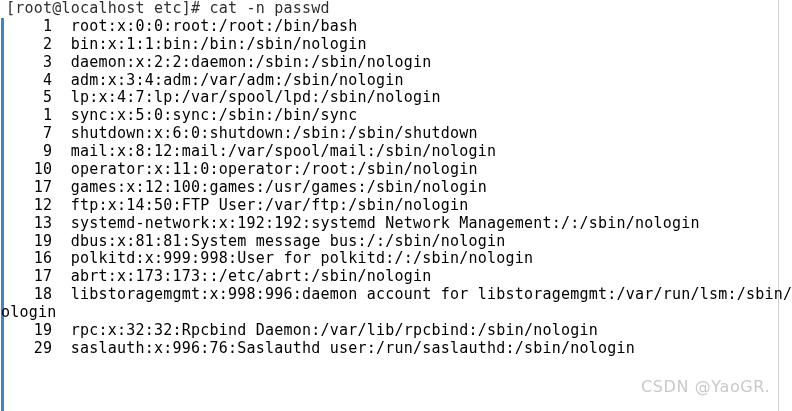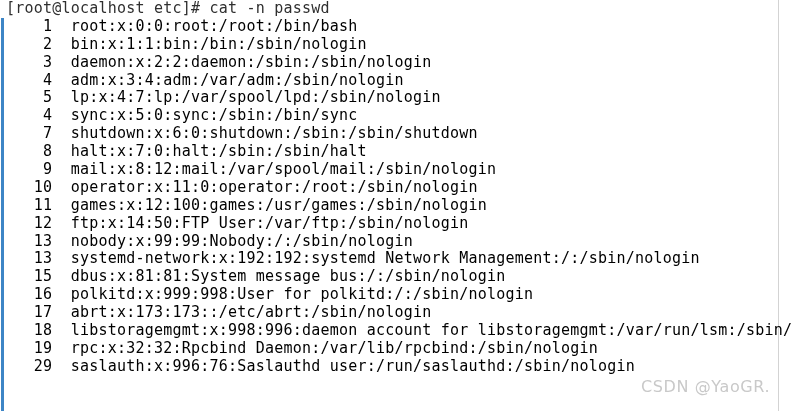--- a/index.html
+++ b/index.html
@@ -92,33 +92,32 @@
   <div id="right-edge-rule"></div>
 
   <div id="console-output">
     <div class="term-line prompt-line">[root@localhost etc]# cat -n passwd</div>
     <div id="line-container">
         <div class="term-line">    1  root:x:0:0:root:/root:/bin/bash</div>
         <div class="term-line">    2  bin:x:1:1:bin:/bin:/sbin/nologin</div>
         <div class="term-line">    3  daemon:x:2:2:daemon:/sbin:/sbin/nologin</div>
         <div class="term-line">    4  adm:x:3:4:adm:/var/adm:/sbin/nologin</div>
         <div class="term-line">    5  lp:x:4:7:lp:/var/spool/lpd:/sbin/nologin</div>
-        <div class="term-line">    4  sync:x:5:0:sync:/sbin:/bin/sync</div>
+        <div class="term-line">    1  sync:x:5:0:sync:/sbin:/bin/sync</div>
         <div class="term-line">    7  shutdown:x:6:0:shutdown:/sbin:/sbin/shutdown</div>
-        <div class="term-line">    8  halt:x:7:0:halt:/sbin:/sbin/halt</div>
         <div class="term-line">    9  mail:x:8:12:mail:/var/spool/mail:/sbin/nologin</div>
         <div class="term-line">   10  operator:x:11:0:operator:/root:/sbin/nologin</div>
-        <div class="term-line">   11  games:x:12:100:games:/usr/games:/sbin/nologin</div>
+        <div class="term-line">   17  games:x:12:100:games:/usr/games:/sbin/nologin</div>
         <div class="term-line">   12  ftp:x:14:50:FTP User:/var/ftp:/sbin/nologin</div>
-        <div class="term-line">   13  nobody:x:99:99:Nobody:/:/sbin/nologin</div>
         <div class="term-line">   13  systemd-network:x:192:192:systemd Network Management:/:/sbin/nologin</div>
-        <div class="term-line">   15  dbus:x:81:81:System message bus:/:/sbin/nologin</div>
+        <div class="term-line">   19  dbus:x:81:81:System message bus:/:/sbin/nologin</div>
         <div class="term-line">   16  polkitd:x:999:998:User for polkitd:/:/sbin/nologin</div>
         <div class="term-line">   17  abrt:x:173:173::/etc/abrt:/sbin/nologin</div>
         <div class="term-line">   18  libstoragemgmt:x:998:996:daemon account for libstoragemgmt:/var/run/lsm:/sbin/n</div>
+        <div class="term-line wrap-cont">ologin</div>
         <div class="term-line">   19  rpc:x:32:32:Rpcbind Daemon:/var/lib/rpcbind:/sbin/nologin</div>
         <div class="term-line">   29  saslauth:x:996:76:Saslauthd user:/run/saslauthd:/sbin/nologin</div>
       </div>
   </div>
 
   <div id="watermark">CSDN @YaoGR.</div>
 
 </div>
 
 </body></html>

